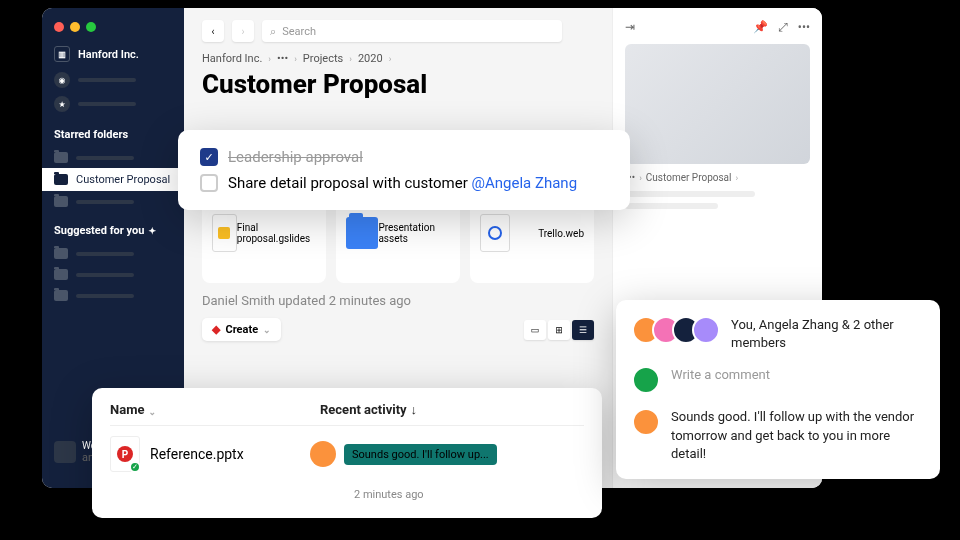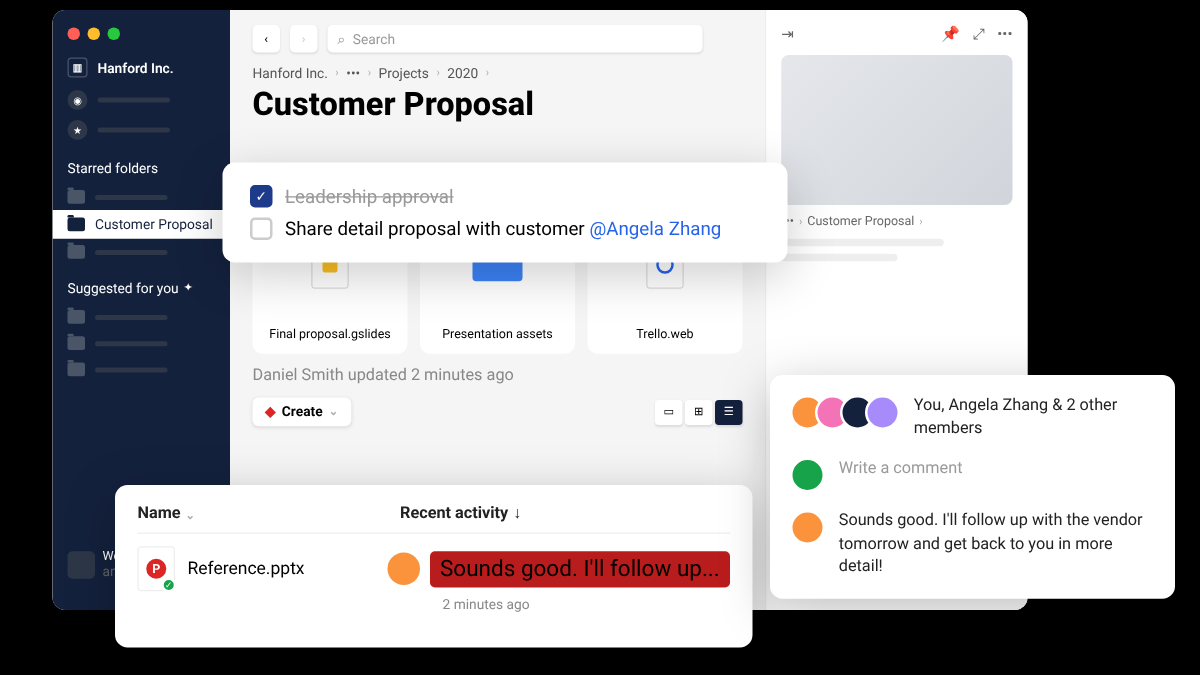--- a/index.html
+++ b/index.html
@@ -7,21 +7,21 @@
 .window{position:absolute;left:42px;top:8px;width:780px;height:480px;background:#fff;border-radius:10px;display:flex;overflow:hidden;box-shadow:0 20px 60px rgba(0,0,0,.3)}
 .sidebar{width:142px;background:#14213d;color:#fff;padding:10px 0;font-size:11px}
 .win-dots{display:flex;gap:6px;padding:4px 12px 14px}
 .dot{width:10px;height:10px;border-radius:50%}
 .d-r{background:#ff5f56}.d-y{background:#ffbd2e}.d-g{background:#27c93f}
 .org{display:flex;align-items:center;gap:8px;padding:0 12px 6px;font-weight:600}
 .org-icon{width:16px;height:16px;border:1px solid #4a5568;border-radius:3px;display:flex;align-items:center;justify-content:center;font-size:8px}
 .sb-row{display:flex;align-items:center;gap:8px;padding:4px 12px}
 .sb-circ{width:16px;height:16px;border-radius:50%;background:#2d3748;display:flex;align-items:center;justify-content:center;font-size:8px}
 .sb-line{height:4px;background:#2d3748;border-radius:2px;flex:1;max-width:58px}
-.sb-head{padding:12px 12px 6px;font-weight:400;font-size:11px;display:flex;align-items:center;gap:4px}
+.sb-head{padding:12px 12px 6px;font-weight:700;font-size:11px;display:flex;align-items:center;gap:4px}
 .sb-item{display:flex;align-items:center;gap:8px;padding:5px 12px}
 .sb-item.active{background:#fff;color:#14213d}
 .fld{width:14px;height:11px;background:#4a5568;border-radius:2px;position:relative}
 .fld::before{content:"";position:absolute;top:-2px;left:0;width:5px;height:2px;background:#4a5568;border-radius:1px 1px 0 0}
 .sb-item.active .fld,.sb-item.active .fld::before{background:#14213d}
 .user-foot{position:absolute;bottom:18px;left:6px;display:flex;align-items:center;gap:6px;padding:6px;font-size:10px}
 .uf-av{width:22px;height:22px;border-radius:4px;background:#2d3748}
 .main{flex:1;background:#f5f5f5;display:flex}
 .content{flex:1;padding:12px 18px}
 .toolbar{display:flex;align-items:center;gap:8px;margin-bottom:10px}
@@ -30,21 +30,21 @@
 .crumb{font-size:11px;color:#555;display:flex;gap:6px;align-items:center;margin-bottom:4px}
 .crumb span{cursor:default}
 .title{font-size:26px;font-weight:800;margin-bottom:10px}
 .tasks{position:absolute;left:178px;top:130px;background:#fff;border-radius:10px;padding:14px 22px;box-shadow:0 10px 40px rgba(0,0,0,.2);width:452px;z-index:5}
 .task{display:flex;align-items:center;gap:10px;padding:4px 0;font-size:15px}
 .chk{width:18px;height:18px;border-radius:4px;border:2px solid #ccc}
 .chk.done{background:#1e3a8a;border-color:#1e3a8a;color:#fff;display:flex;align-items:center;justify-content:center;font-size:11px}
 .strike{text-decoration:line-through;color:#999}
 .mention{color:#2563eb}
 .files{display:flex;gap:10px;margin-top:84px}
-.file-card{width:124px;height:100px;background:#fff;border-radius:8px;padding:10px;display:flex;flex-direction:column;align-items:center;justify-content:space-between;font-size:10px;position:relative}
+.file-card{width:124px;height:100px;background:#fff;border-radius:8px;padding:10px;display:flex;flex-direction:row;align-items:center;justify-content:space-between;font-size:10px;position:relative}
 .pin{position:absolute;top:6px;left:6px;font-size:9px;color:#999}
 .file-icon{width:30px;height:38px;background:#fff;border:1px solid #ddd;border-radius:3px;position:relative;display:flex;align-items:center;justify-content:center}
 .file-icon.fold{width:40px;height:32px;background:#3b82f6;border:none;border-radius:3px}
 .file-icon.fold::before{content:"";position:absolute;top:-4px;left:3px;width:14px;height:4px;background:#3b82f6;border-radius:2px 2px 0 0}
 .gslide{width:12px;height:12px;background:#fbbf24;border-radius:2px}
 .globe{width:14px;height:14px;border:2px solid #2563eb;border-radius:50%}
 .meta{font-size:13px;color:#888;margin-top:10px}
 .create-row{display:flex;justify-content:space-between;align-items:center;margin-top:10px}
 .create-btn{background:#fff;border-radius:5px;padding:5px 10px;font-size:11px;font-weight:700;display:flex;align-items:center;gap:5px;box-shadow:0 1px 3px rgba(0,0,0,.1)}
 .view-btns{display:flex;gap:2px}
@@ -60,22 +60,22 @@
 .table-card{position:absolute;left:92px;top:388px;width:510px;height:130px;background:#fff;border-radius:10px;box-shadow:0 10px 40px rgba(0,0,0,.25);padding:14px 18px;z-index:6}
 .tbl-head{display:flex;font-size:13px;font-weight:700;color:#222;border-bottom:1px solid #eee;padding-bottom:8px}
 .th1{width:210px;display:flex;align-items:flex-end;gap:4px}
 .th2{flex:1;display:flex;align-items:center;gap:4px}
 .tbl-row{display:flex;align-items:center;padding-top:10px}
 .ppt{width:30px;height:36px;background:#fff;border:1px solid #eee;border-radius:3px;position:relative;display:flex;align-items:center;justify-content:center}
 .ppt-p{width:16px;height:16px;background:#dc2626;border-radius:50%;color:#fff;font-size:10px;font-weight:700;display:flex;align-items:center;justify-content:center}
 .ppt-chk{position:absolute;bottom:-2px;right:-2px;width:12px;height:12px;background:#16a34a;border-radius:50%;border:2px solid #fff;display:flex;align-items:center;justify-content:center;color:#fff;font-size:7px}
 .fname{font-size:14px;margin-left:10px;width:160px}
 .act-av{width:26px;height:26px;border-radius:50%;background:#fb923c}
-.bubble{background:#b91c1c;border-radius:4px;padding:4px 8px;font-size:18px;margin-left:8px}
-.act-time{font-size:11px;color:#888;margin-left:34px;margin-top:4px}
+.bubble{background:#0f766e;border-radius:4px;padding:4px 8px;font-size:11px;margin-left:8px}
+.act-time{font-size:11px;color:#888;margin-left:34px;margin-top:16px}
 .comments{position:absolute;left:616px;top:300px;width:324px;background:#fff;border-radius:10px;box-shadow:0 10px 40px rgba(0,0,0,.25);padding:16px;z-index:7}
 .c-row{display:flex;gap:11px;align-items:flex-start;margin-bottom:14px;font-size:13px}
 .av-stack{display:flex}
 .av{width:28px;height:28px;border-radius:50%;border:2px solid #fff;margin-left:-8px}
 .av:first-child{margin-left:0}
 .av1{background:#fb923c}.av2{background:#f472b6}.av3{background:#14213d}.av4{background:#a78bfa}
 .c-text{flex:1;color:#222;line-height:1.4}
 .c-input{color:#999}
 .small{font-size:11px;color:#666}
 .sparkle{font-size:9px}

